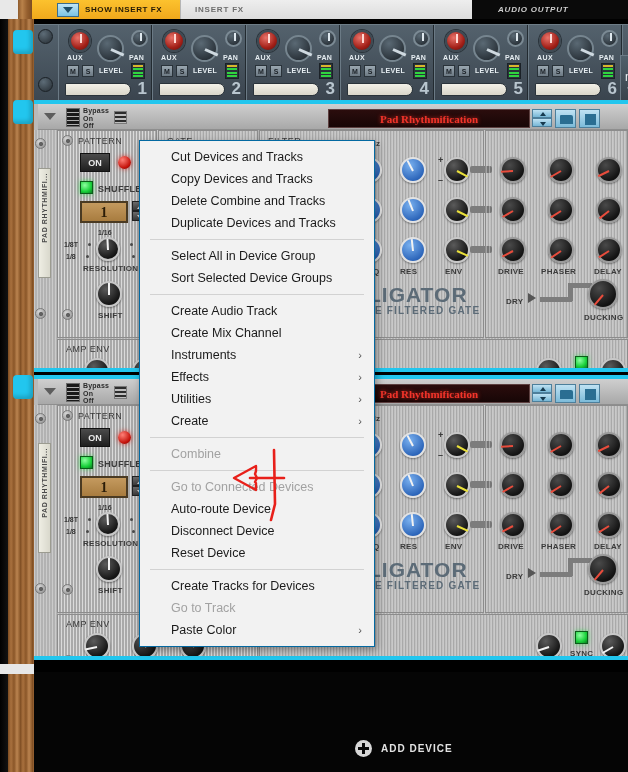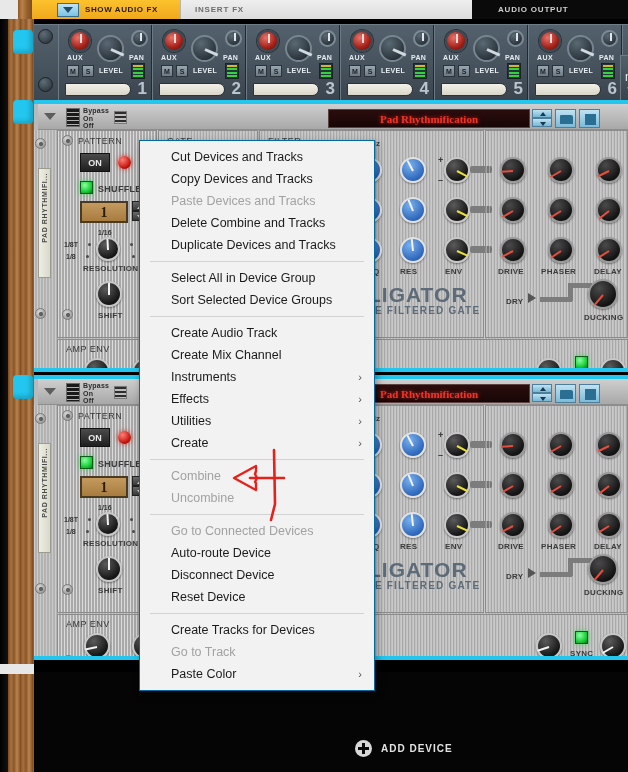--- a/index.html
+++ b/index.html
@@ -21,21 +21,21 @@
   .tb-tri { width: 22px; height: 14px; margin-left: 25px; border: 1px solid #3a6c8c;
       background: linear-gradient(180deg,#bfe4f6,#7bc3e4); display: flex; align-items: center; justify-content: center; }
   .tb-tri::after { content: ""; border-left: 5px solid transparent; border-right: 5px solid transparent;
       border-top: 6px solid #1d4d69; }
   .tb-showfx-label { font-size: 8px; font-weight: bold; letter-spacing: .6px; color: #241a05; margin-left: 6px; }
   .tb-insertfx { position: absolute; left: 180px; top: 0; width: 292px; height: 19px;
       background: linear-gradient(180deg,#eeeeee,#dcdcdc); border-left: 1px solid #b5b5b5; display: flex; align-items: center; }
   .tb-insertfx span { font-size: 8px; font-weight: bold; letter-spacing: .8px; color: #6c6c6c; margin-left: 14px; }
   .tb-audioout { position: absolute; left: 472px; top: 0; width: 156px; height: 19px;
       background: #0a0a0a; display: flex; align-items: center; }
-  .tb-audioout span { font-size: 8px; font-weight: bold; letter-spacing: .8px; color: #cfcfcf; margin-left: 26px; }
+  .tb-audioout span { font-size: 8px; font-weight: bold; letter-spacing: .8px; color: #cfcfcf; margin-left: 26px; font-style: italic; }
 
   
   .wood { position: absolute; left: 8px; top: 19px; width: 26px; height: 753px;
       background: repeating-linear-gradient(90deg,#7b4b21 0px,#a9713e 3px,#8a5628 6px,#bb8450 9px,#8d5a2b 12px); }
   .wood-shadow { position: absolute; left: 0px; top: 19px; width: 9px; height: 753px;
       background: linear-gradient(90deg,#000,#141414); }
   .rail-blk { position: absolute; left: 34px; top: 672px; width: 26px; height: 100px;
       background: #1e1e1e; }
 
   
@@ -199,21 +199,21 @@
 </head>
 <body>
 
 <div id="root">
 
   <div class="toolbar">
     <div class="tb-leftgap"></div>
     <div class="tb-woodedge"></div>
     <div class="tb-showfx">
       <div class="tb-tri"></div>
-      <div class="tb-showfx-label">SHOW AUDIO FX</div>
+      <div class="tb-showfx-label">SHOW INSERT FX</div>
     </div>
     <div class="tb-insertfx">
       <span>INSERT FX</span>
     </div>
     <div class="tb-audioout">
       <span>AUDIO OUTPUT</span>
     </div>
   </div>
 
   <div class="wood-shadow"></div>
@@ -732,23 +732,20 @@
     <div class="add-label">ADD DEVICE</div>
   </div>
 
   <div class="ctxmenu" id="ctxmenu">
       <div class="mi">
         <span>Cut Devices and Tracks</span>
       </div>
       <div class="mi">
         <span>Copy Devices and Tracks</span>
       </div>
-      <div class="mi dis">
-        <span>Paste Devices and Tracks</span>
-      </div>
       <div class="mi">
         <span>Delete Combine and Tracks</span>
       </div>
       <div class="mi">
         <span>Duplicate Devices and Tracks</span>
       </div>
       <div class="sep"></div>
       <div class="mi">
         <span>Select All in Device Group</span>
       </div>
@@ -774,23 +771,20 @@
         <span>Utilities</span>
         <span class="arrow">›</span>
       </div>
       <div class="mi">
         <span>Create</span>
         <span class="arrow">›</span>
       </div>
       <div class="sep"></div>
       <div class="mi dis">
         <span>Combine</span>
-      </div>
-      <div class="mi dis">
-        <span>Uncombine</span>
       </div>
       <div class="sep"></div>
       <div class="mi dis">
         <span>Go to Connected Devices</span>
       </div>
       <div class="mi">
         <span>Auto-route Device</span>
       </div>
       <div class="mi">
         <span>Disconnect Device</span>

